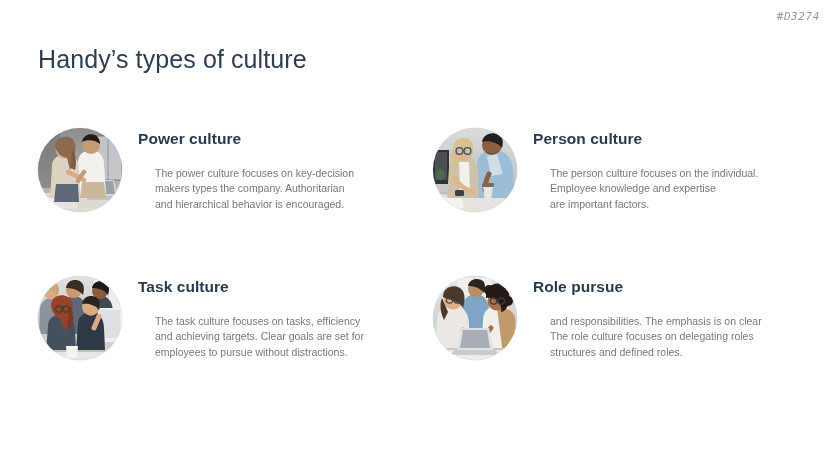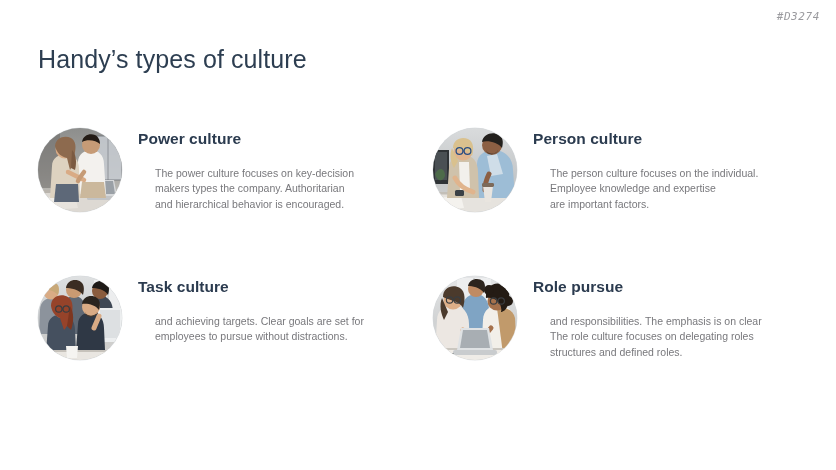--- a/index.html
+++ b/index.html
@@ -268,20 +268,21 @@
           <line x1="24" y1="33" x2="25" y2="33" stroke="#3a3d40" stroke-width="1"></line>
 
           <rect x="0" y="74" width="84" height="10" fill="#e9e6e1"></rect>
           <rect x="0" y="74" width="84" height="2" fill="#c6c2bb"></rect>
           <path d="M28 70 L40 70 L39 82 L29 82 Z" fill="#f5f4f1"></path>
         </svg>
       </div>
       <div class="card-text">
         <h2 class="card-heading">Task culture</h2>
         <p class="card-body">
+          <span class="ln">The task culture focuses on tasks, efficiency</span>
           <span class="ln">and achieving targets. Clear goals are set for</span>
           <span class="ln">employees to pursue without distractions.</span>
         </p>
       </div>
     </div>
 
     <div class="card">
       <div class="photo">
         <svg viewBox="0 0 84 84" xmlns="http://www.w3.org/2000/svg" aria-hidden="true">
           <defs>

